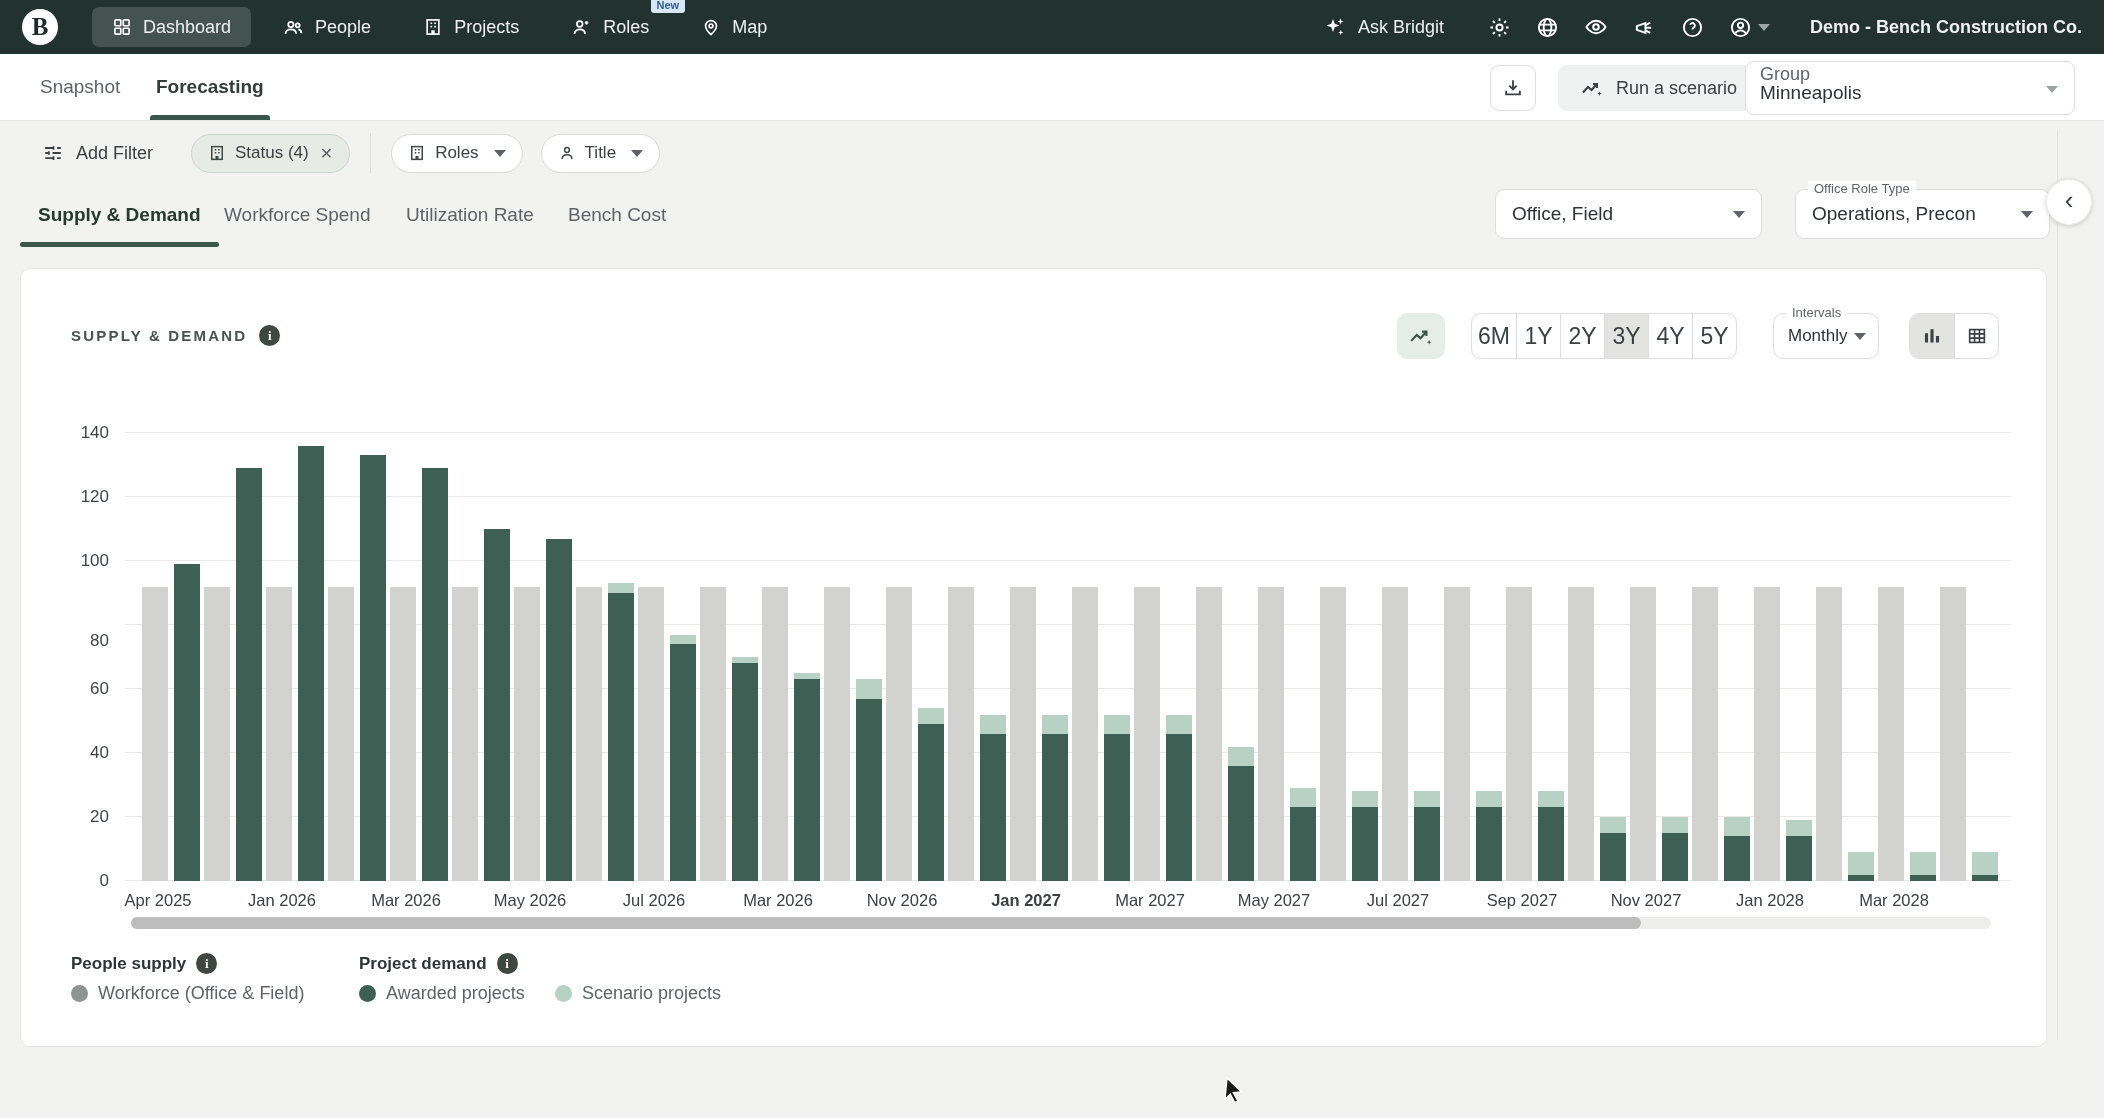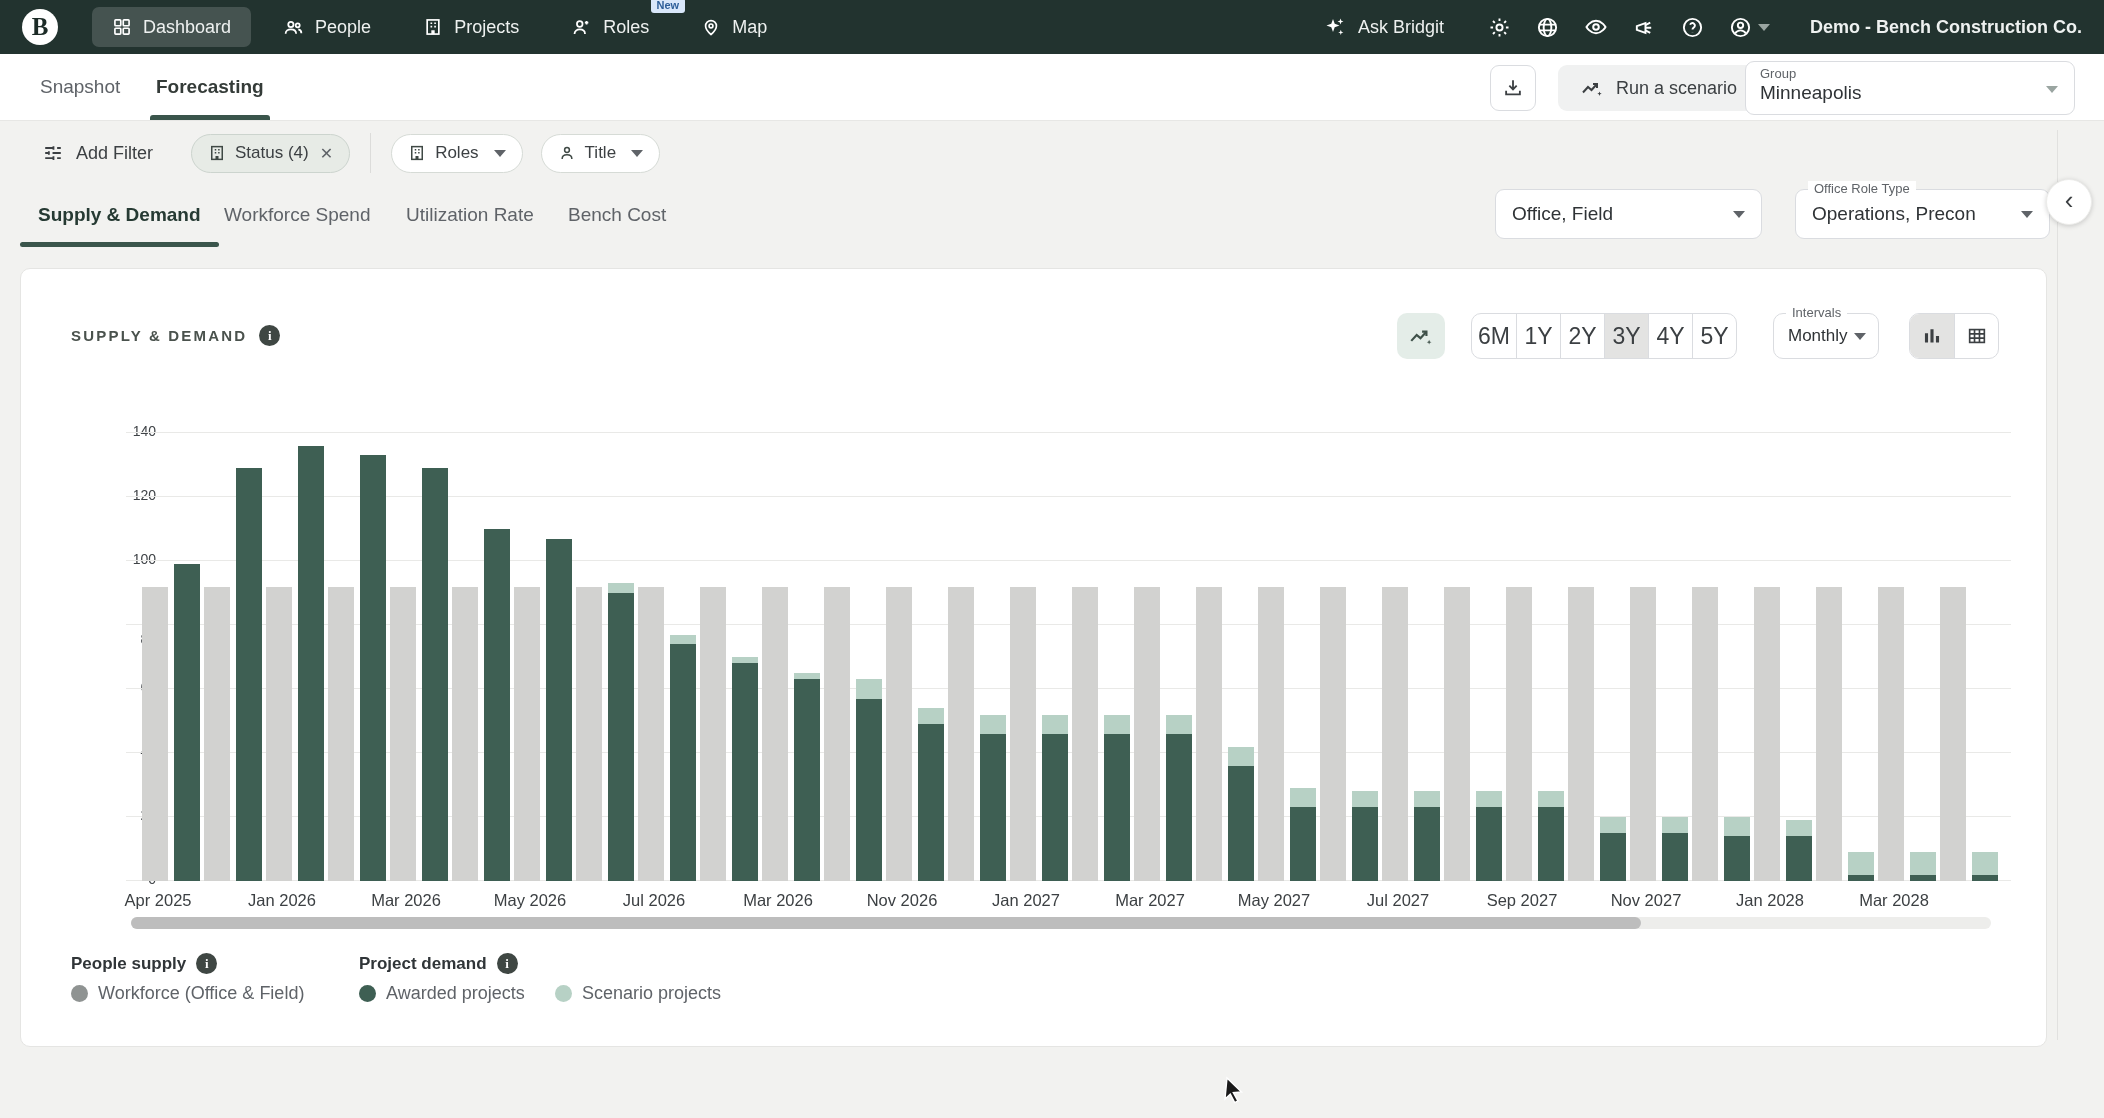--- a/index.html
+++ b/index.html
@@ -23,21 +23,21 @@
 
   
   .header-band { position:absolute; left:0; top:54px; width:2104px; height:67px; background:#ffffff; border-bottom:1px solid #e7e7e5; }
   .tab { position:absolute; top:0; height:66px; display:flex; align-items:center; font-size:19px; color:#5f6368; cursor:pointer; }
   .tab-snapshot { left:40px; }
   .tab-forecasting { left:156px; color:#343b38; font-weight:bold; }
   .tab-forecasting::after { content:""; position:absolute; left:-6px; right:-6px; bottom:0; height:5px; background:#3a554b; border-radius:3px 3px 0 0; }
   .dl-btn { position:absolute; left:1490px; top:11px; width:46px; height:46px; border:1px solid #dadce0; border-radius:9px; background:#fff; display:flex; align-items:center; justify-content:center; cursor:pointer; }
   .scenario-btn { position:absolute; left:1558px; top:11px; height:46px; padding:0 22px; border:none; border-radius:9px; background:#f0f1f1; display:flex; align-items:center; gap:12px; font-size:18px; color:#3c4043; cursor:pointer; font-family:inherit; }
   .group-select { position:absolute; left:1745px; top:7px; width:330px; height:54px; border:1px solid #dadce0; border-radius:9px; background:#fff; padding:5px 14px 0; cursor:pointer; }
-  .group-select .flabel { font-size:13px; color:#5f6368; line-height:14px; }
+  .group-select .flabel { font-size:18px; color:#5f6368; line-height:14px; }
   .group-select .fvalue { font-size:19px; color:#2f3336; line-height:24px; }
   .group-select .caret { position:absolute; right:16px; top:24px; }
 
   
   .filter-row { position:absolute; left:0; top:121px; width:2104px; height:64px; display:flex; align-items:center; }
   .add-filter { display:flex; align-items:center; gap:12px; margin-left:42px; font-size:18px; color:#3c4043; cursor:pointer; }
   .chip { display:flex; align-items:center; gap:9px; height:39px; border-radius:20px; padding:0 16px; font-size:17px; color:#3c4043; cursor:pointer; background:#fff; border:1px solid #d6dbd6; }
   .chip.filled { background:#e7ebe6; border-color:#ccd4ce; margin-left:38px; }
   .chip .x { font-size:16px; color:#5f6368; margin-left:2px; }
   .vdivider { width:1px; height:40px; background:#dcdcda; margin:0 20px; }
@@ -68,21 +68,21 @@
   .intervals { position:absolute; left:1752px; top:44px; width:106px; height:46px; border:1px solid #dadce0; border-radius:10px; background:#fff; display:flex; align-items:center; padding:0 14px; font-size:17px; color:#2f3336; cursor:pointer; }
   .intervals .caret { position:absolute; right:12px; border-top-color:#5f6368; }
   .charttype { position:absolute; left:1888px; top:44px; height:46px; display:flex; border:1px solid #dadce0; border-radius:10px; overflow:hidden; background:#fff; }
   .charttype .ct { width:44px; display:flex; align-items:center; justify-content:center; cursor:pointer; border-left:1px solid #dadce0; }
   .charttype .ct:first-child { border-left:none; }
   .charttype .ct.selected { background:#e3e3e2; }
 
   
   .plot { position:absolute; left:105px; top:164px; width:1885px; height:448px; }
   .gridline { position:absolute; left:0; right:0; height:1px; background:#e9e9e7; }
-  .ytick { position:absolute; left:0; width:88px; text-align:right; font-size:14px; color:#3f4347;margin-left:47px; }
+  .ytick { position:absolute; left:0; width:88px; text-align:right; font-size:17px; color:#3f4347; }
   .bar-group { position:absolute; bottom:0; width:58px; display:flex; align-items:flex-end; justify-content:space-between; }
   .bar-supply { width:26px; }
   .bar-stack { width:26px; display:flex; flex-direction:column; justify-content:flex-end; }
   .bar-stack div { width:26px; }
   .xlabels { position:absolute; left:105px; top:622px; width:1885px; height:24px; }
   .xtick { position:absolute; transform:translateX(-50%); font-size:16.5px; color:#3c4043; white-space:nowrap; }
   .hscroll-track { position:absolute; left:110px; top:648px; width:1860px; height:12px; background:#ededeb; border-radius:6px; }
   .hscroll-thumb { position:absolute; left:0; top:0; width:1510px; height:12px; background:#bdbdbd; border-radius:6px; cursor:pointer; }
 
   
@@ -576,21 +576,21 @@
       </div>
     </div>
   <div class="xlabels" id="xlabels">
       <div class="xtick" style="left: 32px;">Apr 2025</div>
       <div class="xtick" style="left: 156px;">Jan 2026</div>
       <div class="xtick" style="left: 280px;">Mar 2026</div>
       <div class="xtick" style="left: 404px;">May 2026</div>
       <div class="xtick" style="left: 528px;">Jul 2026</div>
       <div class="xtick" style="left: 652px;">Mar 2026</div>
       <div class="xtick" style="left: 776px;">Nov 2026</div>
-      <div class="xtick" style="left: 900px;">Jan 2027</div>
+      <div class="xtick" style="left: 900px; font-weight: bold;">Jan 2027</div>
       <div class="xtick" style="left: 1024px;">Mar 2027</div>
       <div class="xtick" style="left: 1148px;">May 2027</div>
       <div class="xtick" style="left: 1272px;">Jul 2027</div>
       <div class="xtick" style="left: 1396px;">Sep 2027</div>
       <div class="xtick" style="left: 1520px;">Nov 2027</div>
       <div class="xtick" style="left: 1644px;">Jan 2028</div>
       <div class="xtick" style="left: 1768px;">Mar 2028</div>
     </div>
 
   <div class="hscroll-track">

